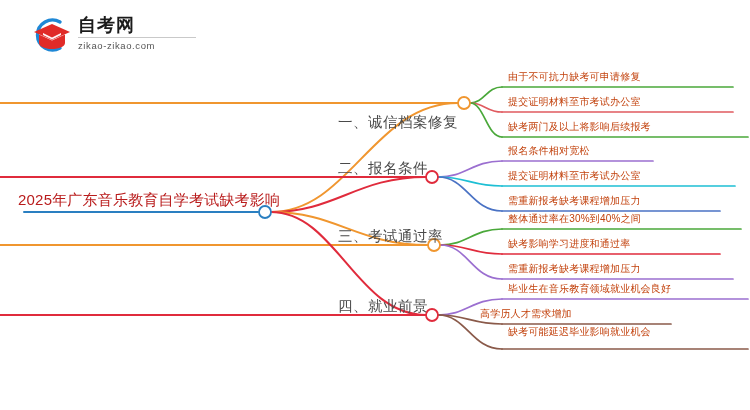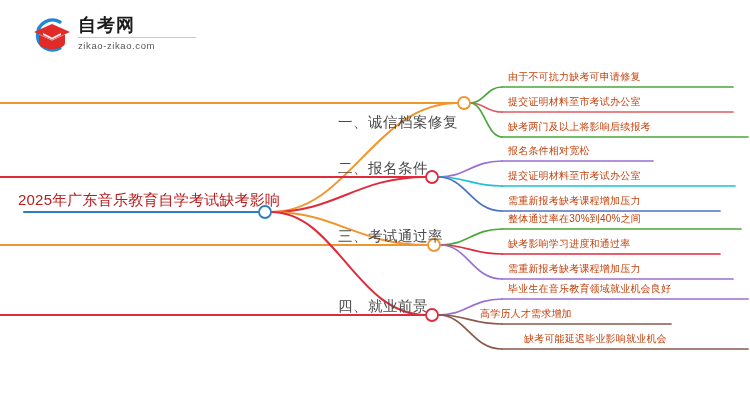--- a/index.html
+++ b/index.html
@@ -162,14 +162,14 @@
     <div class="node-text leaf-text" style="left: 508px; top: 144px;">报名条件相对宽松</div>
     <div class="node-text leaf-text" style="left: 508px; top: 169px;">提交证明材料至市考试办公室</div>
     <div class="node-text leaf-text" style="left: 508px; top: 194px;">需重新报考缺考课程增加压力</div>
     <div class="node-text branch-text" style="left: 338px; top: 227px;">三、考试通过率</div>
     <div class="node-text leaf-text" style="left: 508px; top: 212px;">整体通过率在30%到40%之间</div>
     <div class="node-text leaf-text" style="left: 508px; top: 237px;">缺考影响学习进度和通过率</div>
     <div class="node-text leaf-text" style="left: 508px; top: 262px;">需重新报考缺考课程增加压力</div>
     <div class="node-text branch-text" style="left: 338px; top: 297px;">四、就业前景</div>
     <div class="node-text leaf-text" style="left: 508px; top: 282px;">毕业生在音乐教育领域就业机会良好</div>
     <div class="node-text leaf-text" style="left: 480px; top: 307px;">高学历人才需求增加</div>
-    <div class="node-text leaf-text" style="left: 508px; top: 332px; margin-left: 16px;">缺考可能延迟毕业影响就业机会</div>
+    <div class="node-text leaf-text" style="left: 508px; top: 325px;">缺考可能延迟毕业影响就业机会</div>
   </div>
 
 </body></html>

